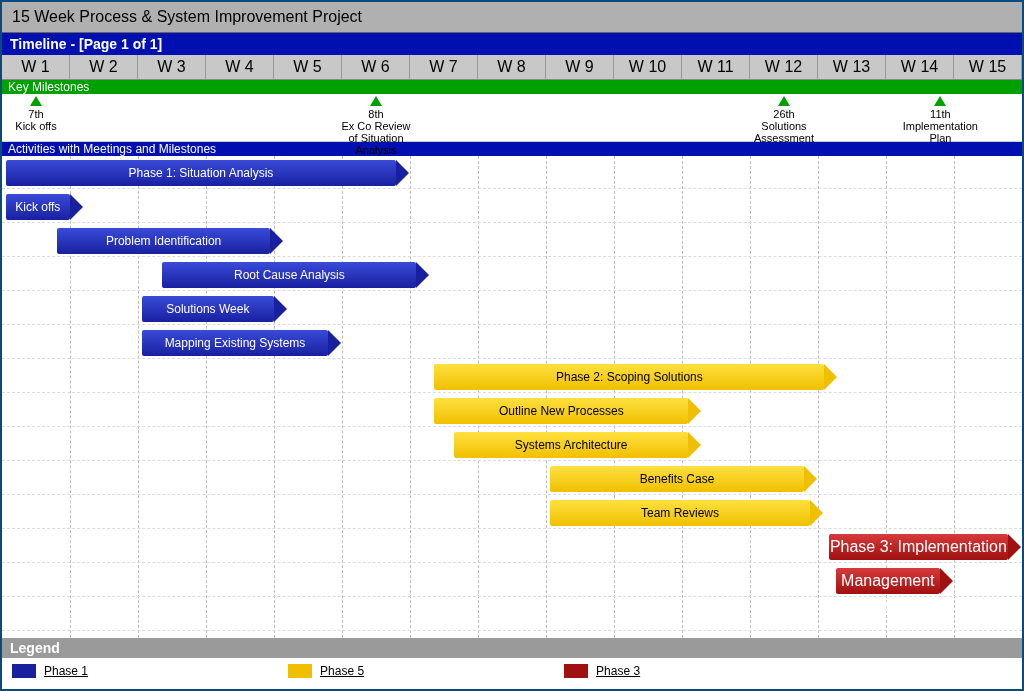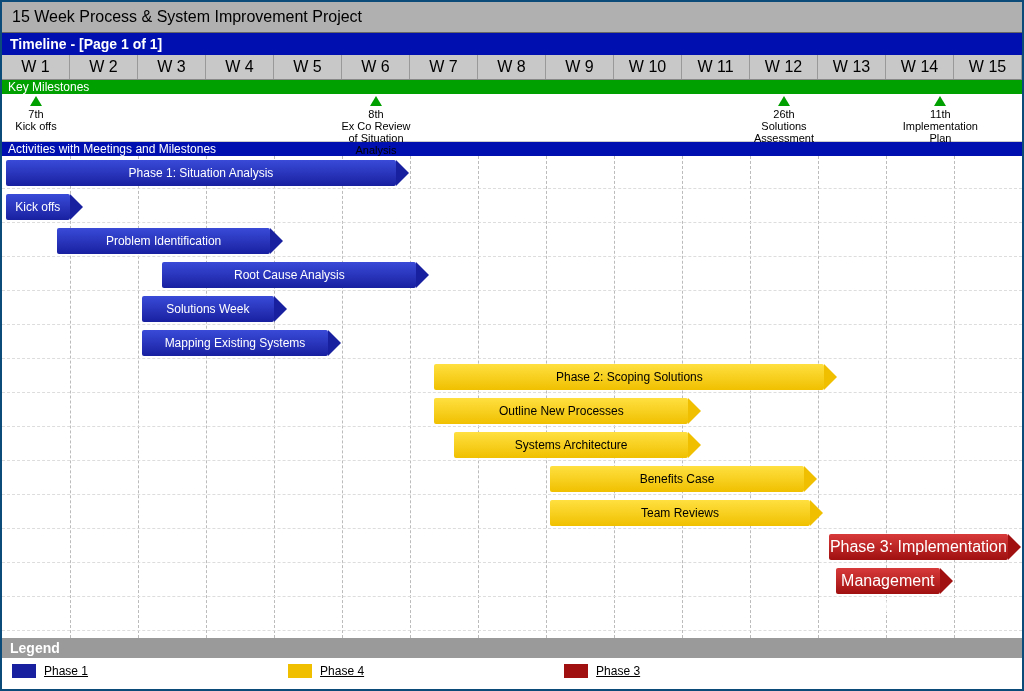--- a/index.html
+++ b/index.html
@@ -125,20 +125,20 @@
       <div class="bar phase3" style="left: 833.6px; width: 104.4px; top: 412px;">Management Briefings</div>
     </div>
   <div class="legend-bar">Legend</div>
   <div class="legend" id="legend">
       <div class="legend-item">
         <span class="swatch p1"></span>
         <span>Phase 1</span>
       </div>
       <div class="legend-item">
         <span class="swatch p2"></span>
-        <span>Phase 4</span>
+        <span>Phase 5</span>
       </div>
       <div class="legend-item">
         <span class="swatch p3"></span>
         <span>Phase 3</span>
       </div>
     </div>
 </div>
 
 </body></html>

